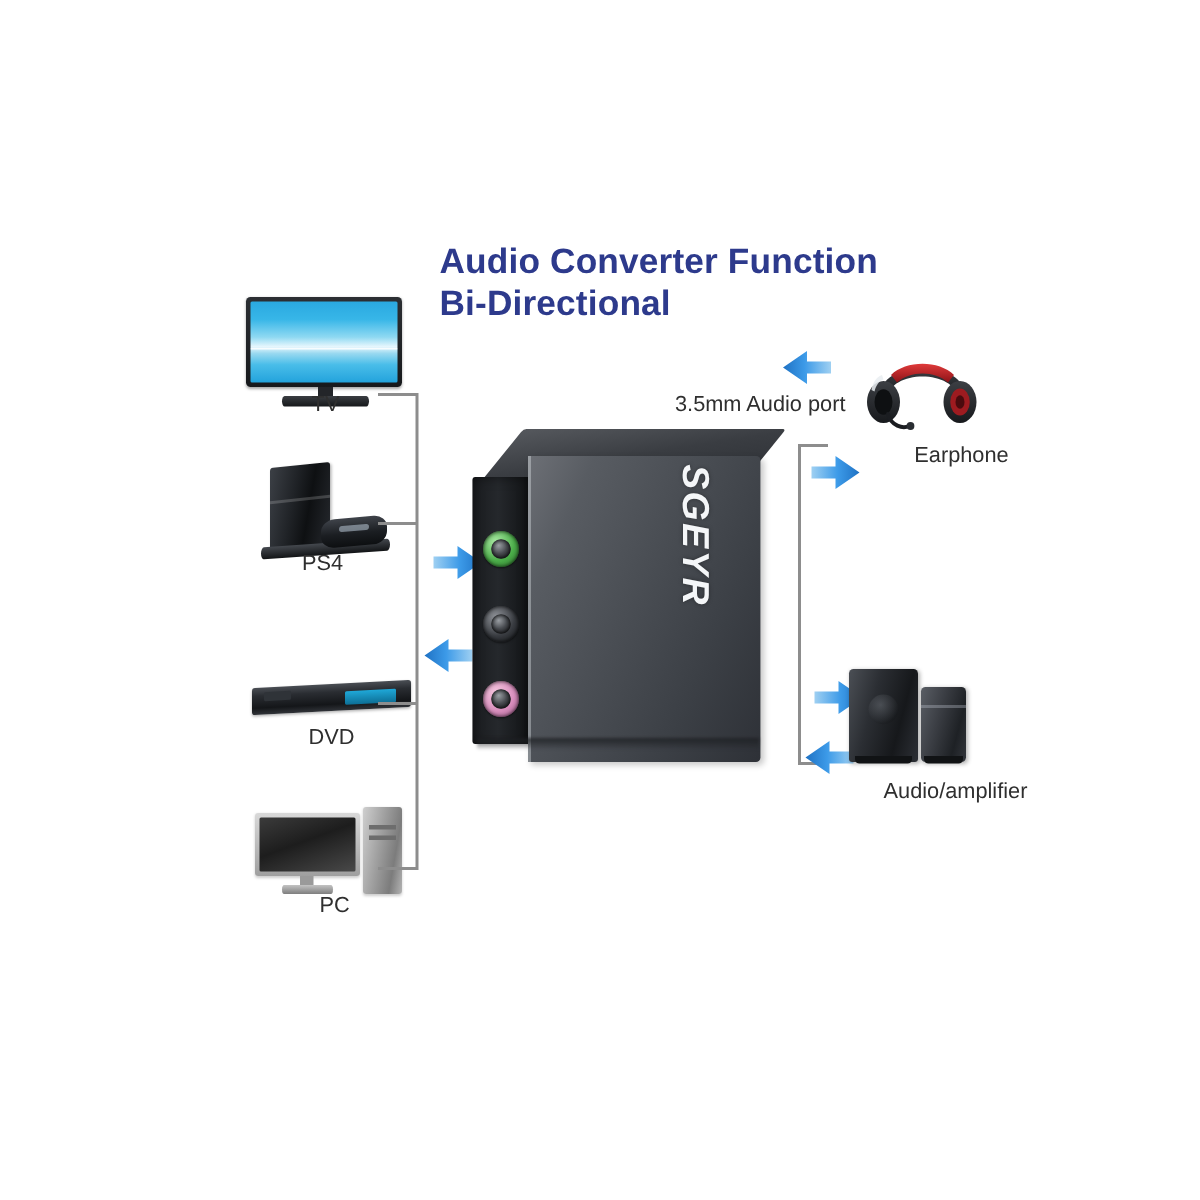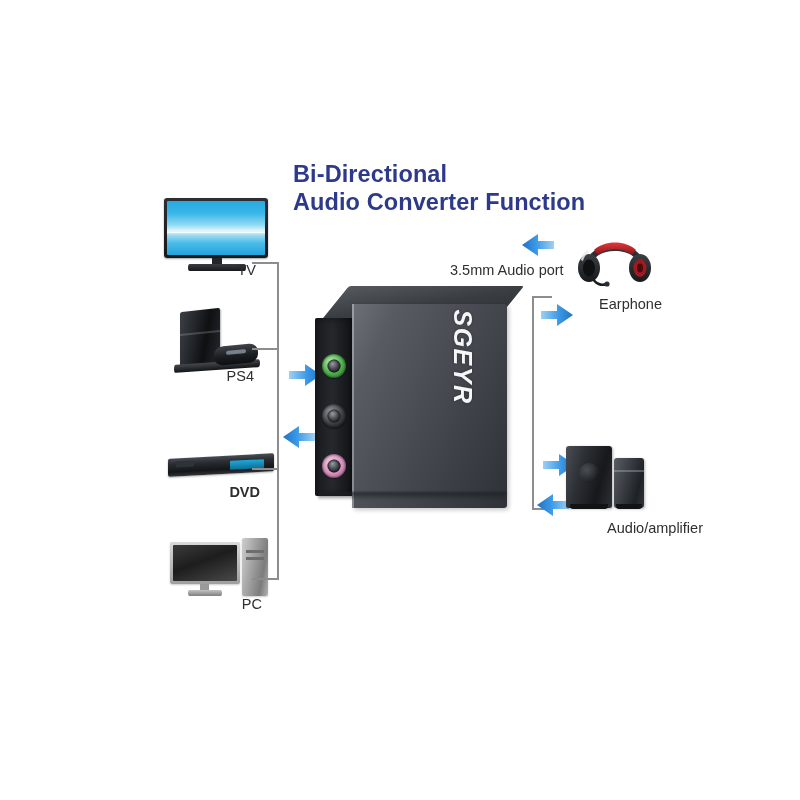--- a/index.html
+++ b/index.html
@@ -36,21 +36,21 @@
   }
 
   
   .caption {
     position: absolute;
     color: #2f2f2f;
     font-family: "Liberation Sans", sans-serif;
     font-size: 14.5px;
     line-height: 17px;
     white-space: nowrap;
-    text-align: right;
+    text-align: center;
   }
 
   
   .bracket-v {
     position: absolute;
     width: 1.6px;
     background: #8d8d8d;
   }
   .bracket-h {
     position: absolute;
@@ -301,22 +301,22 @@
     position:absolute; left:50px; top:60px; width:26px; height:5px;
     background:#111315; border-radius:0 0 3px 3px;
   }
 </style>
 </head>
 <body>
 
 <div id="stage">
 
   <div id="title-block">
+    <div class="title-line">Audio Converter Function</div>
     <div class="title-line">Bi-Directional</div>
-    <div class="title-line">Audio Converter Function</div>
   </div>
 
   <div id="tv-wrap">
     <div id="tv-bezel">
       <div id="tv-screen"></div>
     </div>
     <div id="tv-neck"></div>
     <div id="tv-base"></div>
   </div>
   <div class="caption" style="left:178px; top:262px; width:78px;">TV</div>
@@ -326,21 +326,21 @@
     <div id="ps4-stand"></div>
     <div id="ps4-pad"></div>
   </div>
   <div class="caption" style="left:176px; top:368px; width:78px;">PS4</div>
 
   <div id="dvd-wrap">
     <div id="dvd-body"></div>
     <div id="dvd-tray"></div>
     <div id="dvd-display"></div>
   </div>
-  <div class="caption" style="left:182px; top:484px; width:78px;font-weight:bold;">DVD</div>
+  <div class="caption" style="left:182px; top:484px; width:78px;">DVD</div>
 
   <div id="pc-wrap">
     <div id="pc-monitor">
       <div id="pc-screen"></div>
     </div>
     <div id="pc-mon-neck"></div>
     <div id="pc-mon-base"></div>
     <div id="pc-tower"></div>
   </div>
   <div class="caption" style="left:184px; top:596px; width:78px;">PC</div>
@@ -480,21 +480,21 @@
       <ellipse cx="64" cy="42" rx="11" ry="14" fill="url(#hb)"></ellipse>
       <ellipse cx="64" cy="42" rx="6.5" ry="9" fill="#9e1b20"></ellipse>
       <ellipse cx="64" cy="42" rx="3" ry="4.5" fill="#4a0b0e"></ellipse>
 
       <path d="M16,50 C18,58 26,60 30,58" stroke="#1b1d21" stroke-width="2.6" fill="none" stroke-linecap="round"></path>
       <circle cx="31" cy="58" r="2.6" fill="#2a2d32"></circle>
 
       <path d="M5,34 C6,28 9,25 12,24 L13,27 C10,28 8,31 7,35 Z" fill="#e9edf1" opacity=".85"></path>
     </svg>
   </div>
-  <div class="caption" style="left:552px; top:296px; width:110px;">Earphone</div>
+  <div class="caption" style="left:586px; top:296px; width:110px;">Earphone</div>
 
   <div id="amp-wrap">
     <div id="amp-big"></div>
     <div id="amp-big-foot"></div>
     <div id="amp-small"></div>
     <div id="amp-small-foot"></div>
   </div>
   <div class="caption" style="left:571px; top:520px; width:132px;">Audio/amplifier</div>
 
 </div>

